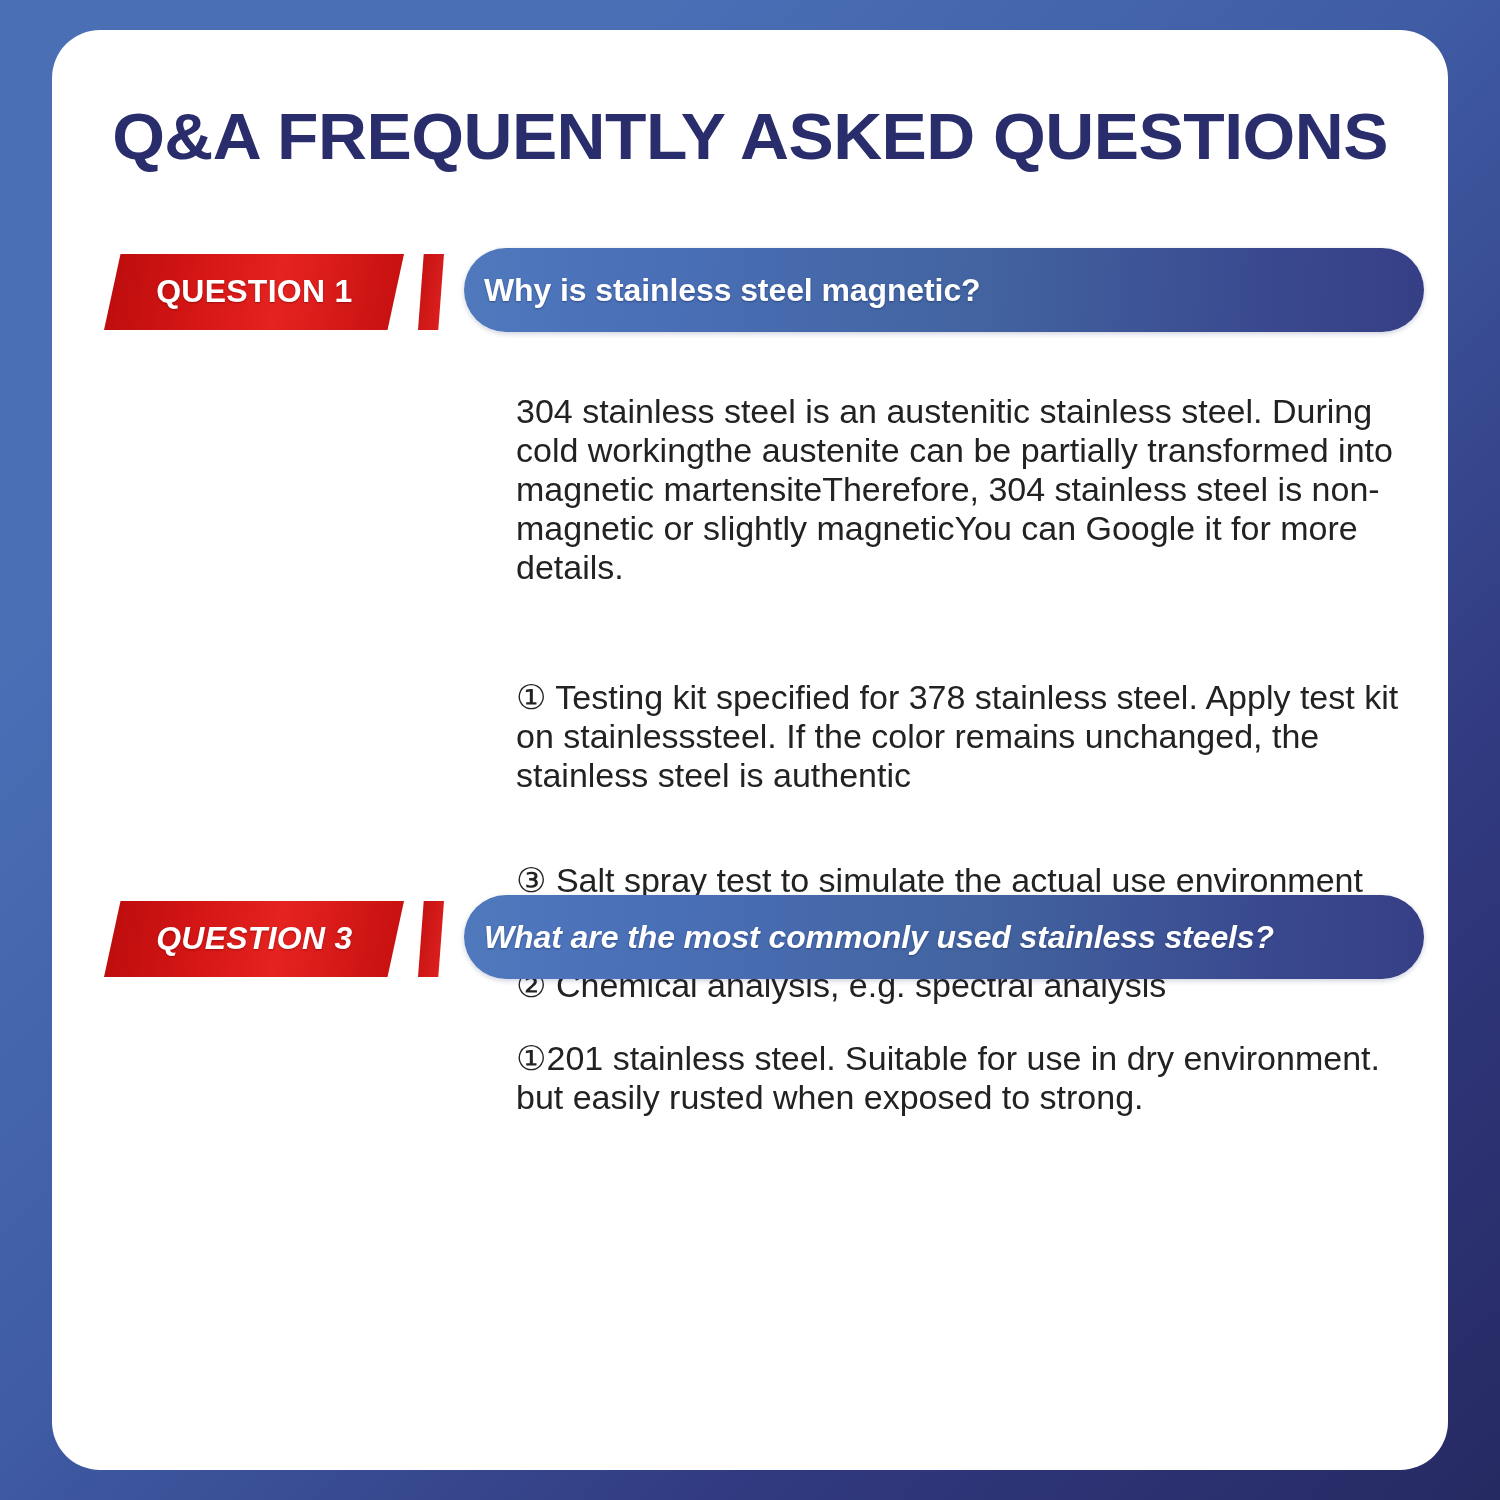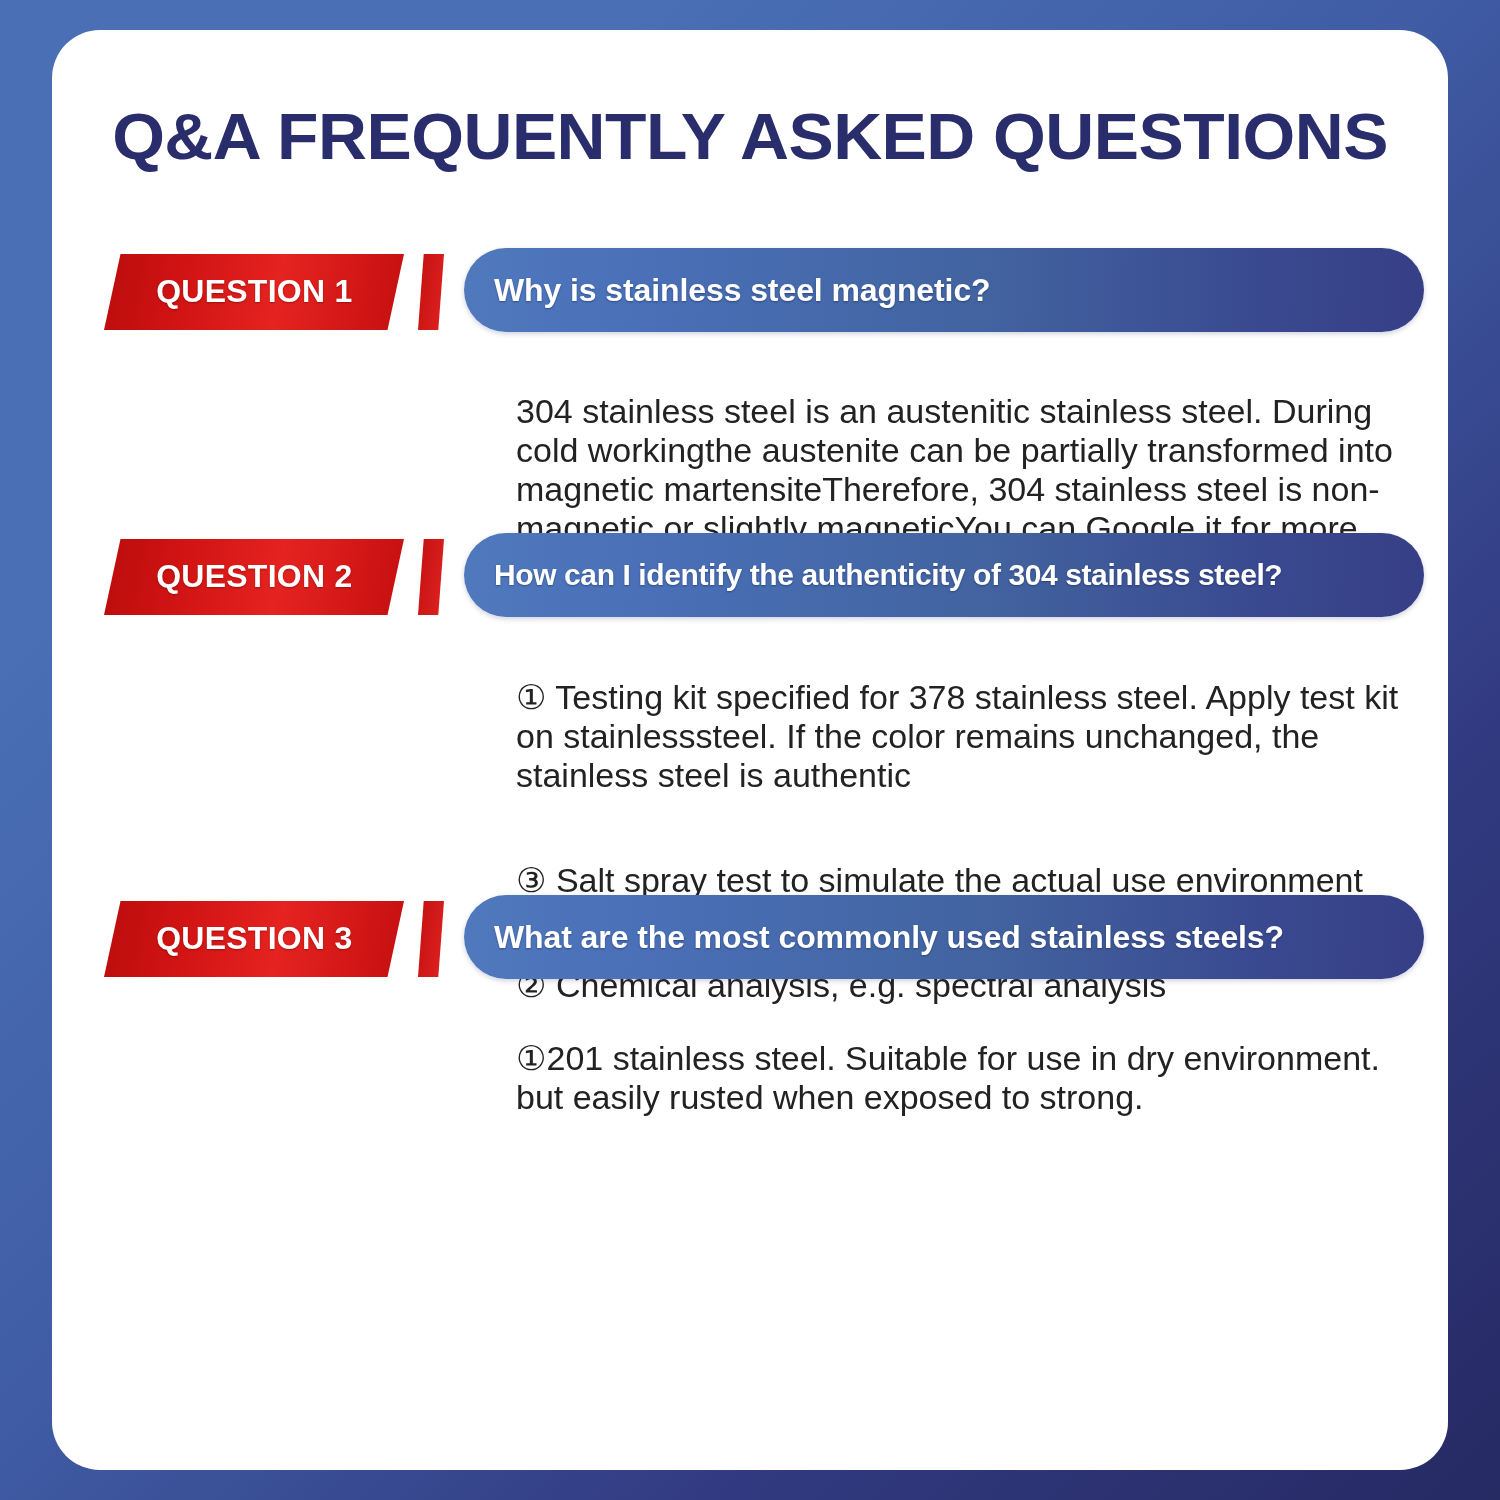--- a/index.html
+++ b/index.html
@@ -102,21 +102,21 @@
     display: flex;
     align-items: center;
     box-shadow: 0 2px 5px rgba(40,50,110,0.22);
   }
 
   .qpill-label {
     font-family: "Liberation Sans", sans-serif;
     font-weight: bold;
     font-size: 32px;
     color: #ffffff;
-    padding-left: 30px;
+    padding-left: 20px;
     padding-right: 22px;
     letter-spacing: -0.1px;
     white-space: nowrap;
     text-shadow: 0 1px 2px rgba(10,20,60,0.40);
   }
 
   .qpill.tight .qpill-label { font-size: 30px; letter-spacing: -0.4px; }
 
   
   .qbody {
@@ -152,39 +152,28 @@
       <div class="qpill">
         <span class="qpill-label">Why is stainless steel magnetic?</span>
       </div>
     </div>
   </div>
 
   <div class="qbody" style="top:353px;">
     <p class="para">304 stainless steel is an austenitic stainless steel. During cold workingthe austenite can be partially transformed into magnetic martensiteTherefore, 304 stainless steel is non-magnetic or slightly magneticYou can Google it for more details.</p>
   </div>
 
-  <div class="qblock" style="top:533px;">
-    <div class="qhead">
-      <div class="qtag">
-        <span class="qtag-label">QUESTION 2</span>
-      </div>
-      <div class="qslash"></div>
-      <div class="qpill tight">
-        <span class="qpill-label">How can I identify the authenticity of 304 stainless steel?</span>
-      </div>
-    </div>
-  </div>
 
   <div class="qbody" style="top:639px;">
     <p class="para">① Testing kit specified for 378 stainless steel. Apply test kit on stainlesssteel. If the color remains unchanged, the stainless steel is authentic</p>
     <p class="para">③ Salt spray test to simulate the actual use environment</p>
     <p class="para">② Chemical analysis, e.g. spectral analysis</p>
   </div>
 
-  <div class="qblock" style="top:895px;">
+  <div class="qblock" style="top:895px;font-style:italic;">
     <div class="qhead">
       <div class="qtag">
         <span class="qtag-label">QUESTION 3</span>
       </div>
       <div class="qslash"></div>
       <div class="qpill">
         <span class="qpill-label">What are the most commonly used stainless steels?</span>
       </div>
     </div>
   </div>

